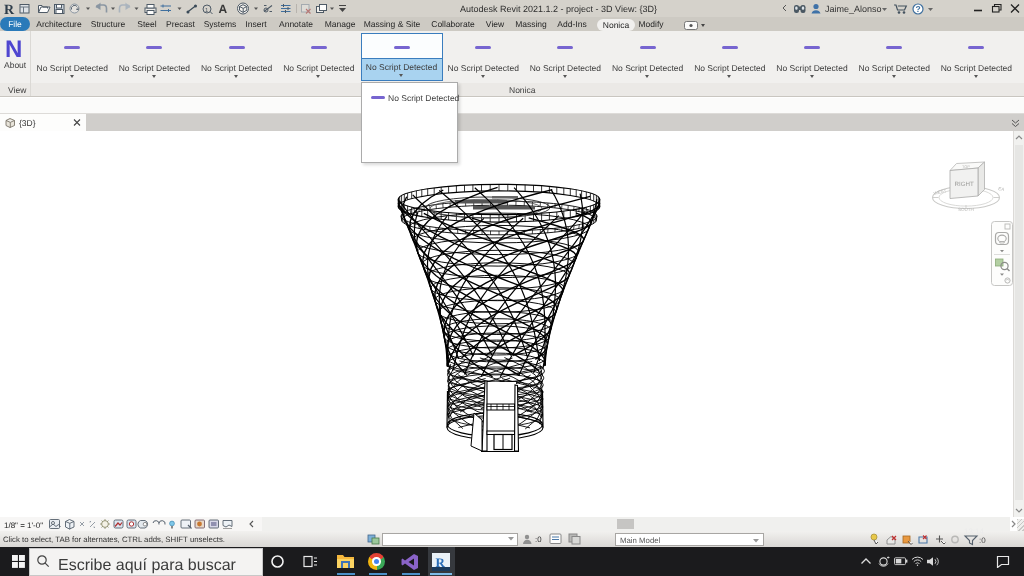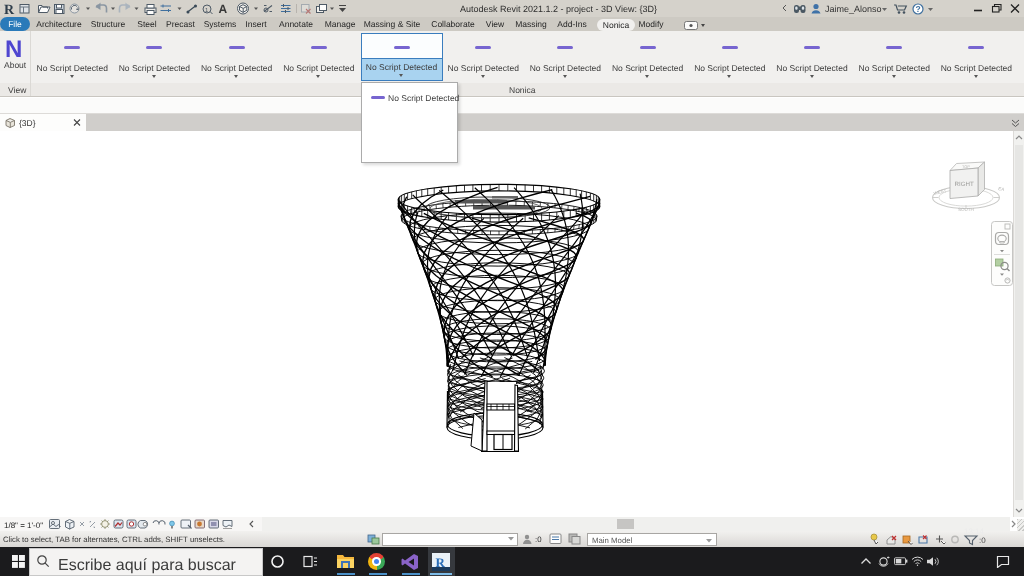--- a/index.html
+++ b/index.html
@@ -582,21 +582,21 @@
       </svg>
 <span class="abs" style="left:535px;top:4px">:0</span>
 <svg class="abs" style="left:549px;top:2px" width="14" height="12" viewBox="0 0 14 12">
         <rect x="1" y="1" width="11" height="9.5" rx="1" fill="#fdfdfc" stroke="#888"></rect>
         <path d="M3 4 h7 M3 6.5 h7" stroke="#4a78a8" stroke-width="1"></path>
       </svg>
 <svg class="abs" style="left:568px;top:2px" width="14" height="12" viewBox="0 0 14 12">
         <rect x="1" y="1" width="8" height="8" fill="#b8b8b6" stroke="#888"></rect>
         <rect x="4" y="3.5" width="8" height="7.5" fill="#d8d8d6" stroke="#888"></rect>
       </svg>
-<div class="abs sbbox" style="left:587px;top:1.5px;width:130px;height:13px">
+<div class="abs sbbox" style="left:615px;top:1.5px;width:149px;height:13px">
         <span style="position:absolute;left:4px;top:2.5px;color:#555">Main Model</span>
         <svg style="position:absolute;right:2px;top:3px" width="10" height="8" viewBox="0 0 10 8">
           <path d="M2 2 l3 3.5 3-3.5" fill="#999"></path>
         </svg>
       </div>
 <svg class="abs" style="left:866px;top:2px" width="120" height="13" viewBox="0 0 120 13">
 <circle cx="8" cy="4" r="3" fill="#e8c84a" stroke="#a8923a" stroke-width="0.8"></circle>
         <path d="M8 7 l2 4 2-2" fill="#fff" stroke="#444" stroke-width="0.9"></path>
 <path d="M21 7 l4-3.5 4 3.5 v4 h-8 Z" fill="#e8e8e6" stroke="#888" stroke-width="0.9"></path>
         <path d="M26 3 l4 4 M30 3 l-4 4" stroke="#c03030" stroke-width="1.2"></path>

